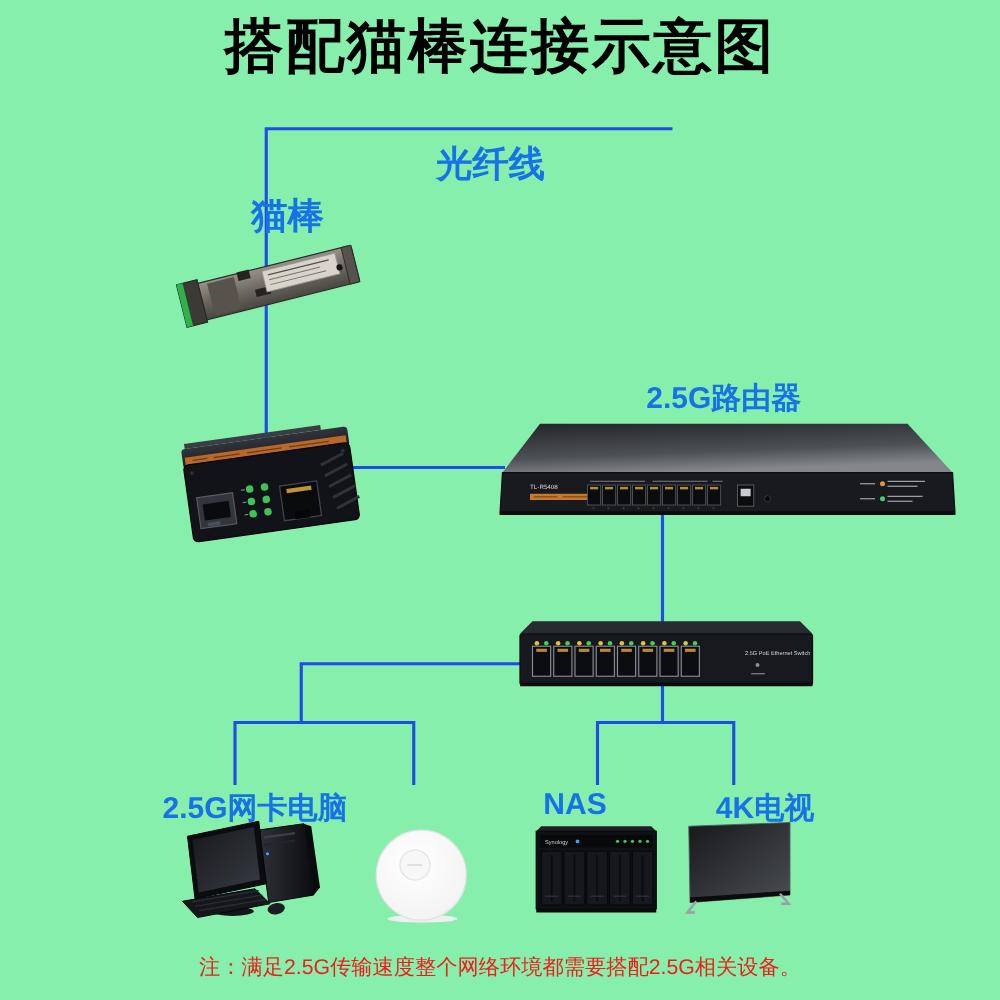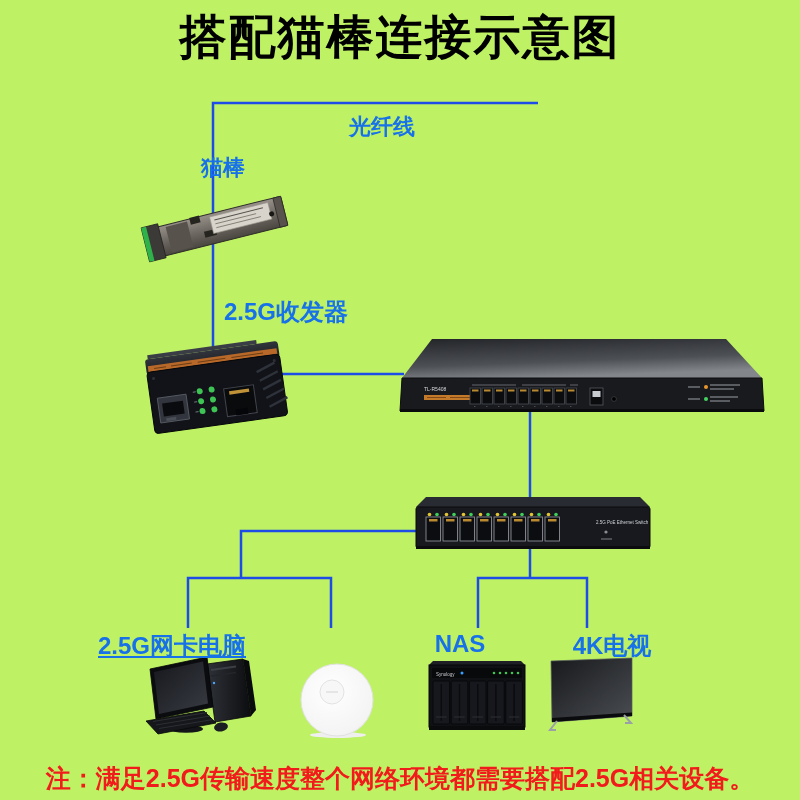--- a/index.html
+++ b/index.html
@@ -1,25 +1,25 @@
 <!DOCTYPE html>
 <html><head>
 <meta charset="utf-8">
 <style>
   html,body{margin:0;padding:0;background:#fff;}
-  .canvas{position:relative;width:800px;height:800px;background:#bef264;overflow:hidden;
+  .canvas{position:relative;width:800px;height:800px;background:#86efac;overflow:hidden;
           font-family:"Liberation Sans","DejaVu Sans",sans-serif;}
   .title{position:absolute;top:6px;left:0;right:0;text-align:center;
          font-size:47px;font-weight:900;color:#000;letter-spacing:2px;white-space:nowrap;}
   .lbl{position:absolute;color:#1771e8;font-weight:600;white-space:nowrap;}
-  .lbl.small{font-size:22px;}
+  .lbl.small{font-size:29px;}
   .lbl.med{font-size:24px;}
   .lbl.center{transform:translateX(-50%);}
   .note{position:absolute;top:762px;left:0;right:0;text-align:center;
-        font-size:25px;font-weight:700;color:#f21b1b;white-space:nowrap;}
+        font-size:17px;font-weight:400;color:#f21b1b;white-space:nowrap;}
   svg{position:absolute;left:0;top:0;}
 </style>
 </head>
 <body>
 
 <div class="canvas">
 
   <div class="title">搭配猫棒连接示意图</div>
 
   <svg width="800" height="800" viewBox="0 0 800 800">
@@ -331,19 +331,19 @@
     <g>
       <polygon points="551,661 632,658 632,716 552,722" fill="url(#gTV)" stroke="#5a5d62" stroke-width="0.7"></polygon>
       <polygon points="552,718 632,712.5 632,716 552,722" fill="#0a0b0c"></polygon>
       <path d="M557,721 L550,730 L556,730" stroke="#9aa0a6" stroke-width="2" fill="none"></path>
       <path d="M624,715 L631,723 L625,723" stroke="#9aa0a6" stroke-width="2" fill="none"></path>
     </g>
   </svg>
 
   <div class="lbl small" style="left:349px;top:112px;">光纤线</div>
   <div class="lbl small" style="left:201px;top:153px;font-family:Liberation Serif, serif;">猫棒</div>
-  <div class="lbl med" style="left:224px;top:296px;">2.5G收发器</div>
-  <div class="lbl med center" style="left:172px;top:630px;text-decoration:underline;">2.5G网卡电脑</div>
+  <div class="lbl med" style="left:517px;top:302px;">2.5G路由器</div>
+  <div class="lbl med center" style="left:204px;top:630px;">2.5G网卡电脑</div>
   <div class="lbl med center" style="left:460px;top:630px;">NAS</div>
   <div class="lbl med center" style="left:612px;top:630px;">4K电视</div>
 
   <div class="note">注：满足2.5G传输速度整个网络环境都需要搭配2.5G相关设备。</div>
 </div>
 
 </body></html>

